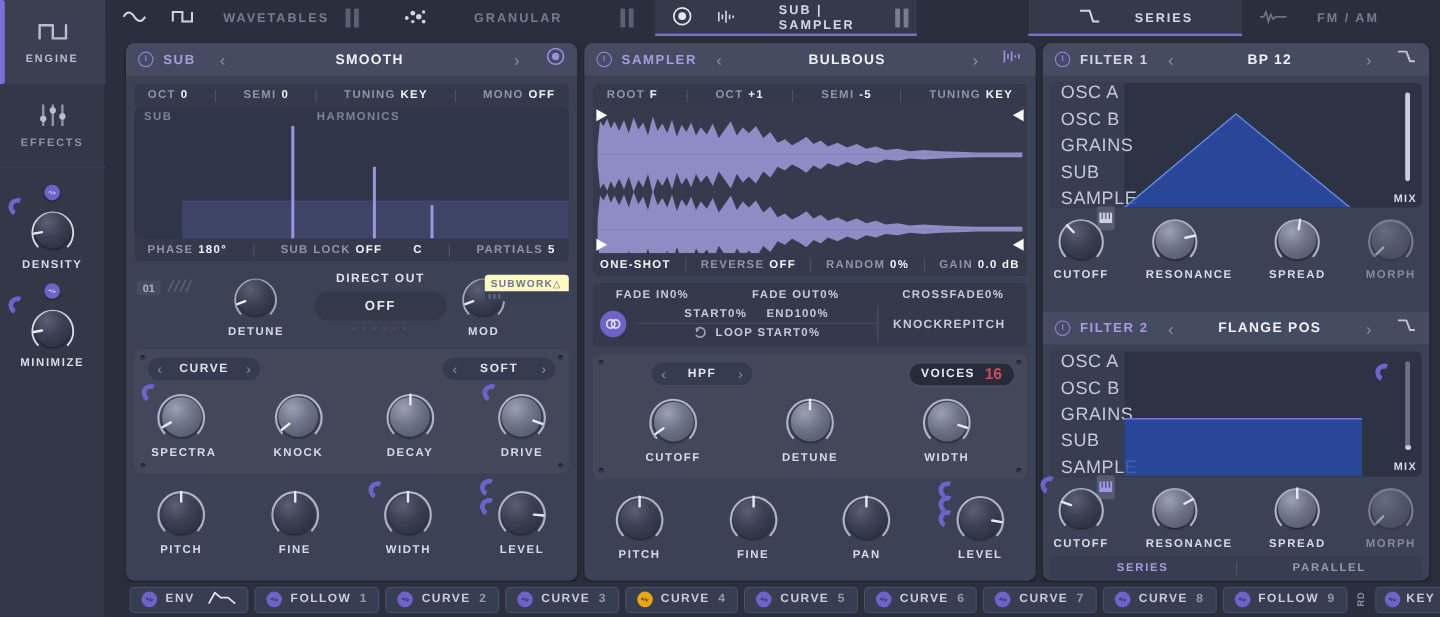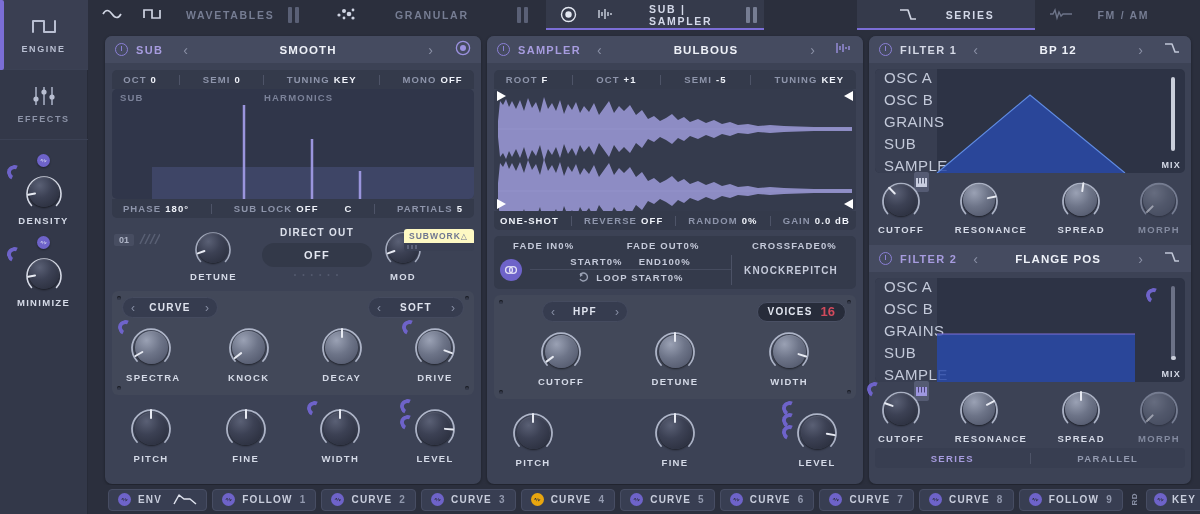--- a/index.html
+++ b/index.html
@@ -792,20 +792,30 @@
       <div style="text-align:center;">
         <div class="knob" style="width:50px;height:50px;">
           <svg class="arc" viewBox="0 0 50 50">
               <path d="M11 39 A19 19 0 1 1 39 39" fill="none" stroke="#aeb5c8" stroke-width="1.8" stroke-linecap="round"></path>
             </svg>
           <div class="cap" style="width:33px;height:33px;"></div>
           <div class="pointer" style="width:2px;height:10px;left:24px;top:6px;transform:rotate(0deg);transform-origin:50% 19px;"></div>
         </div>
         <div class="klabel">FINE</div>
       </div>
+      <div style="text-align:center;">
+        <div class="knob" style="width:50px;height:50px;">
+          <svg class="arc" viewBox="0 0 50 50">
+              <path d="M11 39 A19 19 0 1 1 39 39" fill="none" stroke="#aeb5c8" stroke-width="1.8" stroke-linecap="round"></path>
+            </svg>
+          <div class="cap" style="width:33px;height:33px;"></div>
+          <div class="pointer" style="width:2px;height:10px;left:24px;top:6px;transform:rotate(0deg);transform-origin:50% 19px;"></div>
+        </div>
+        <div class="klabel">PAN</div>
+      </div>
       <div style="text-align:center;position:relative;">
         <div class="modc" style="position:absolute;left:-10px;top:-6px;"></div>
         <div class="modc" style="position:absolute;left:-10px;top:6px;"></div>
         <div class="modc" style="position:absolute;left:-10px;top:18px;"></div>
         <div class="knob" style="width:50px;height:50px;">
           <svg class="arc" viewBox="0 0 50 50">
               <path d="M11 39 A19 19 0 1 1 39 39" fill="none" stroke="#aeb5c8" stroke-width="1.8" stroke-linecap="round"></path>
             </svg>
           <div class="cap" style="width:33px;height:33px;"></div>
           <div class="pointer" style="width:2px;height:10px;left:24px;top:6px;transform:rotate(100deg);transform-origin:50% 19px;"></div>
@@ -897,21 +907,21 @@
               <path d="M10.5 37.5 A18 18 0 1 1 37.5 37.5" fill="none" stroke="#777e93" stroke-width="1.8" stroke-linecap="round"></path>
             </svg>
           <div class="cap light dim" style="width:32px;height:32px;"></div>
           <div class="pointer" style="width:2px;height:10px;left:23px;top:6px;transform:rotate(-135deg);transform-origin:50% 18px;opacity:.5;"></div>
         </div>
         <div class="klabel dim">MORPH</div>
       </div>
     </div>
   </div>
 
-  <div class="phead" style="border-radius:0;margin-top:4px;">
+  <div class="phead" style="border-radius:0;margin-top:19px;">
     <span class="pwr">
         <i></i>
       </span>
     <span class="title">FILTER 2</span>
     <span class="chev" style="margin-left:8px;">‹</span>
     <span class="preset">FLANGE POS</span>
     <span class="chev" style="margin-right:12px;">›</span>
     <span>
       <svg width="18" height="14" viewBox="0 0 18 14">
           <path d="M2 3 L9 3 L12 11 L16 11" stroke="#c0c6d6" stroke-width="1.6" fill="none" stroke-linejoin="round"></path>

